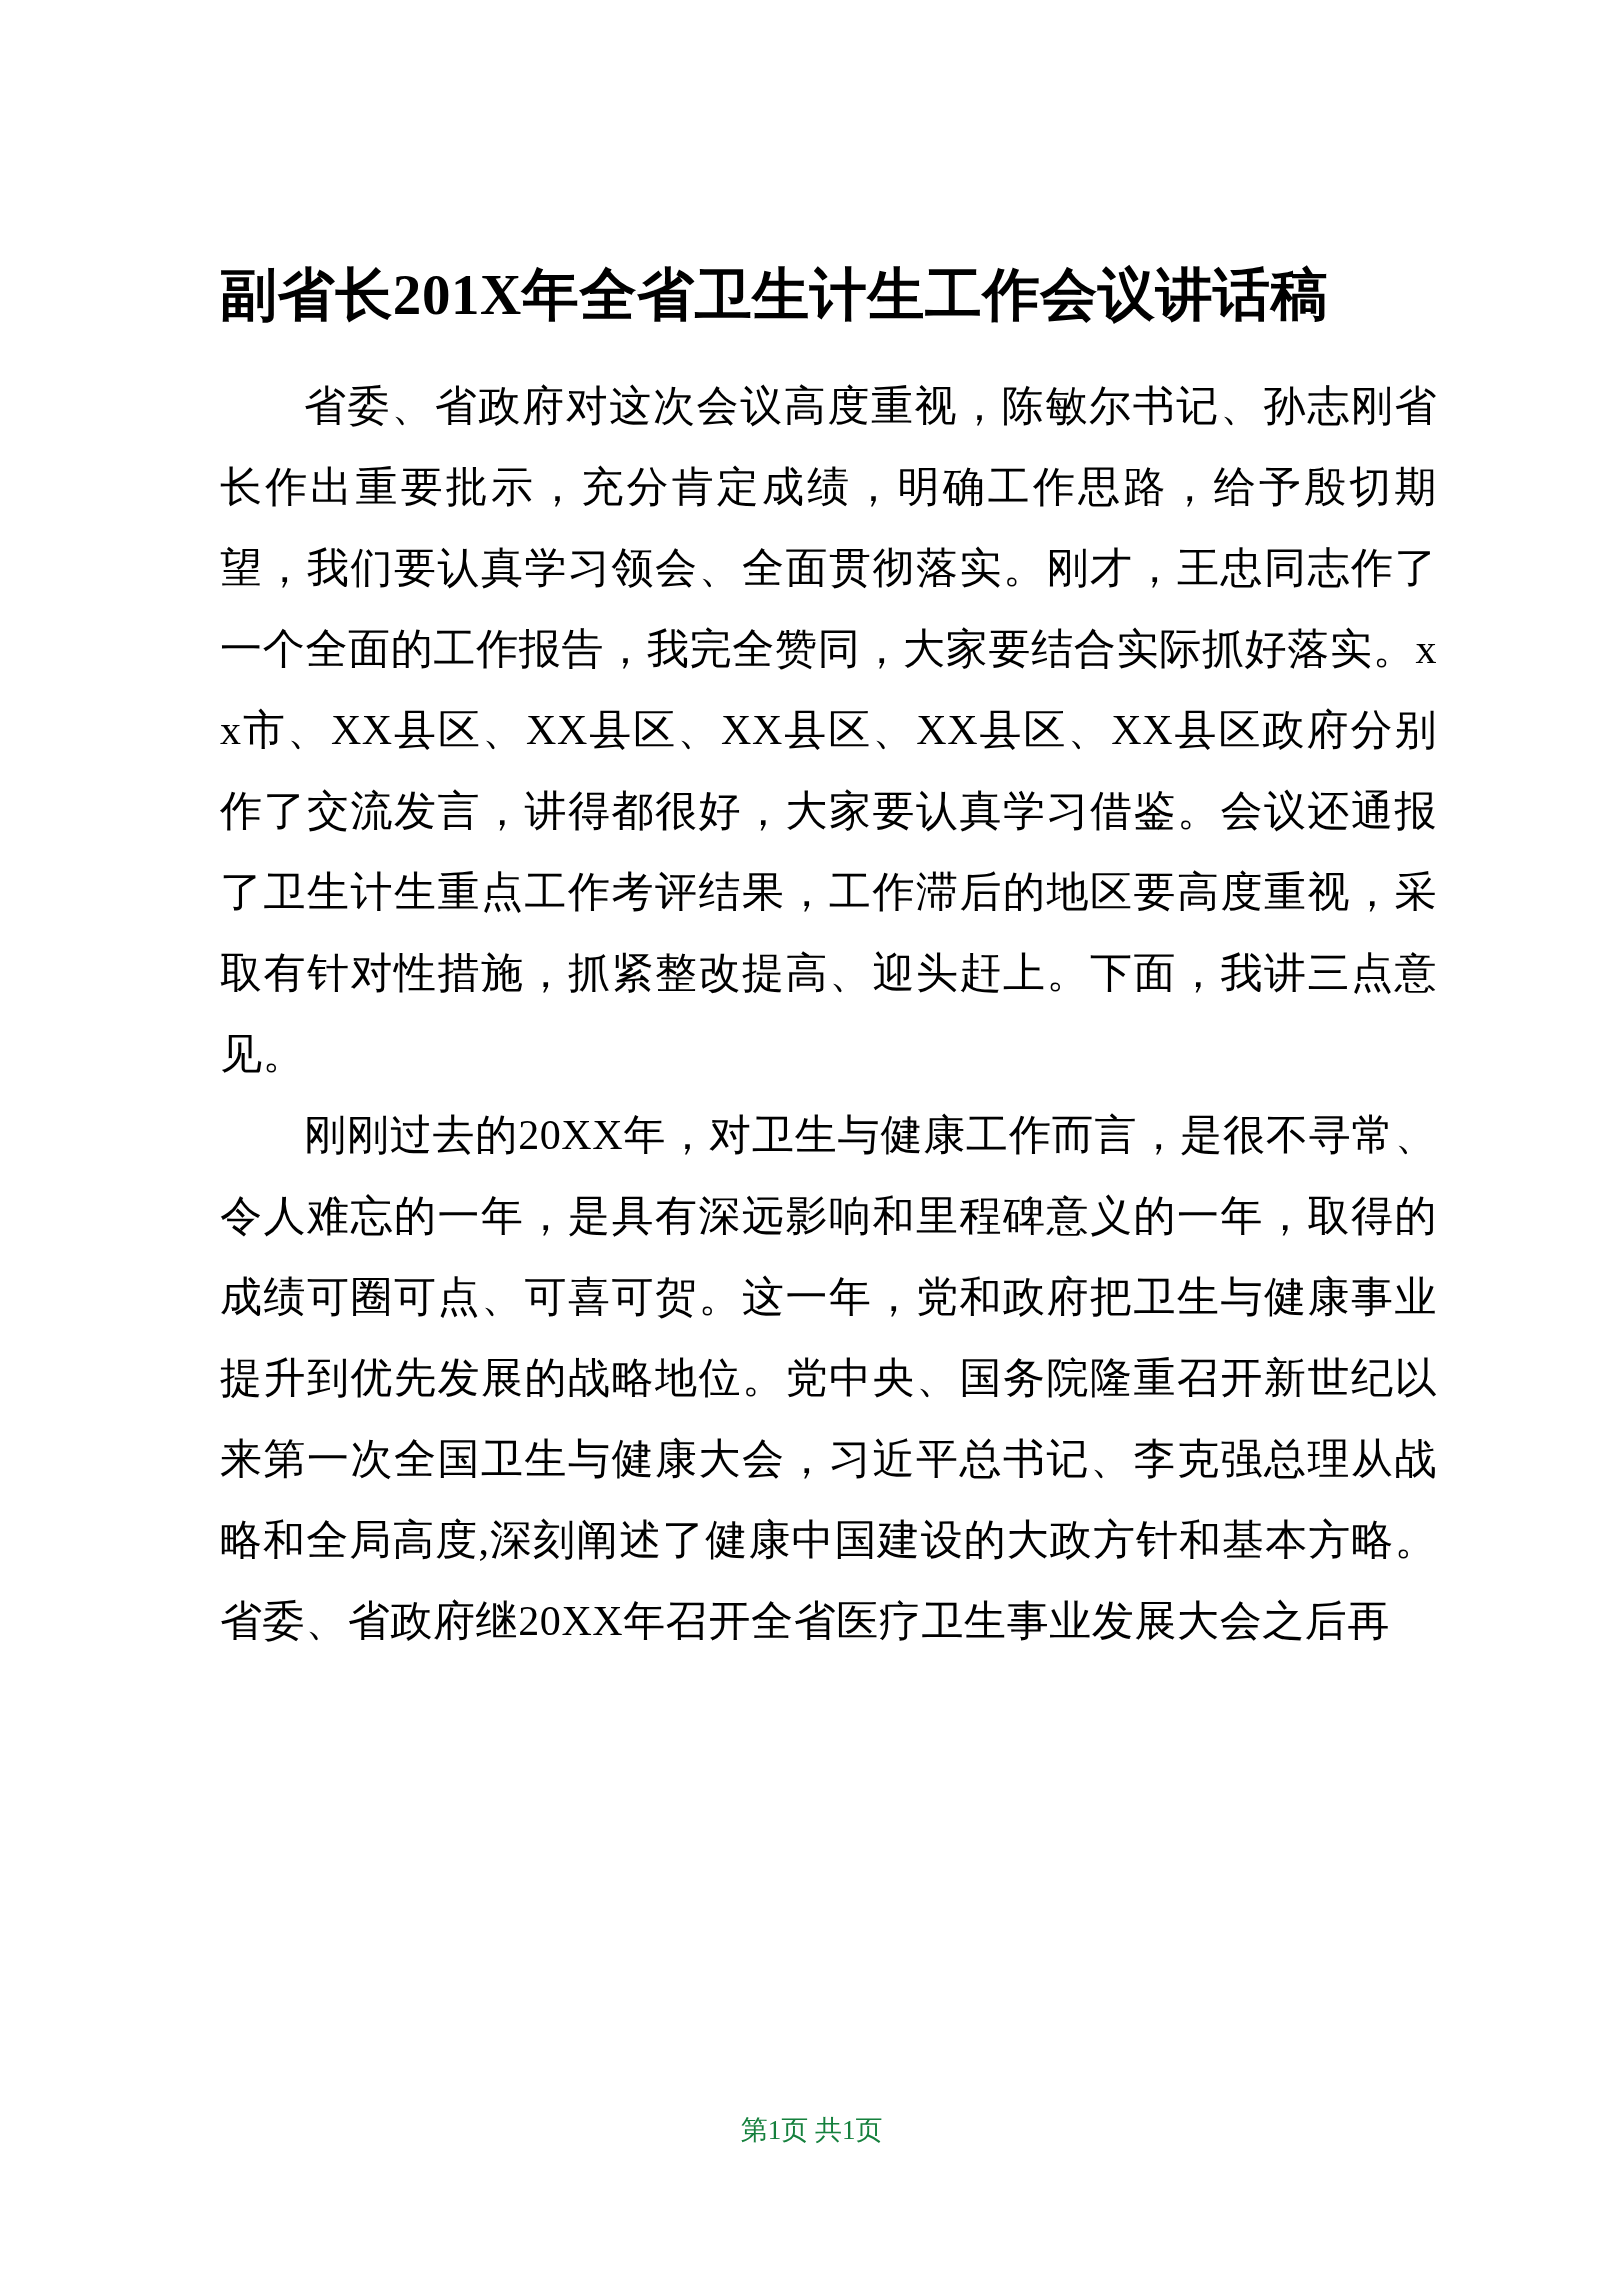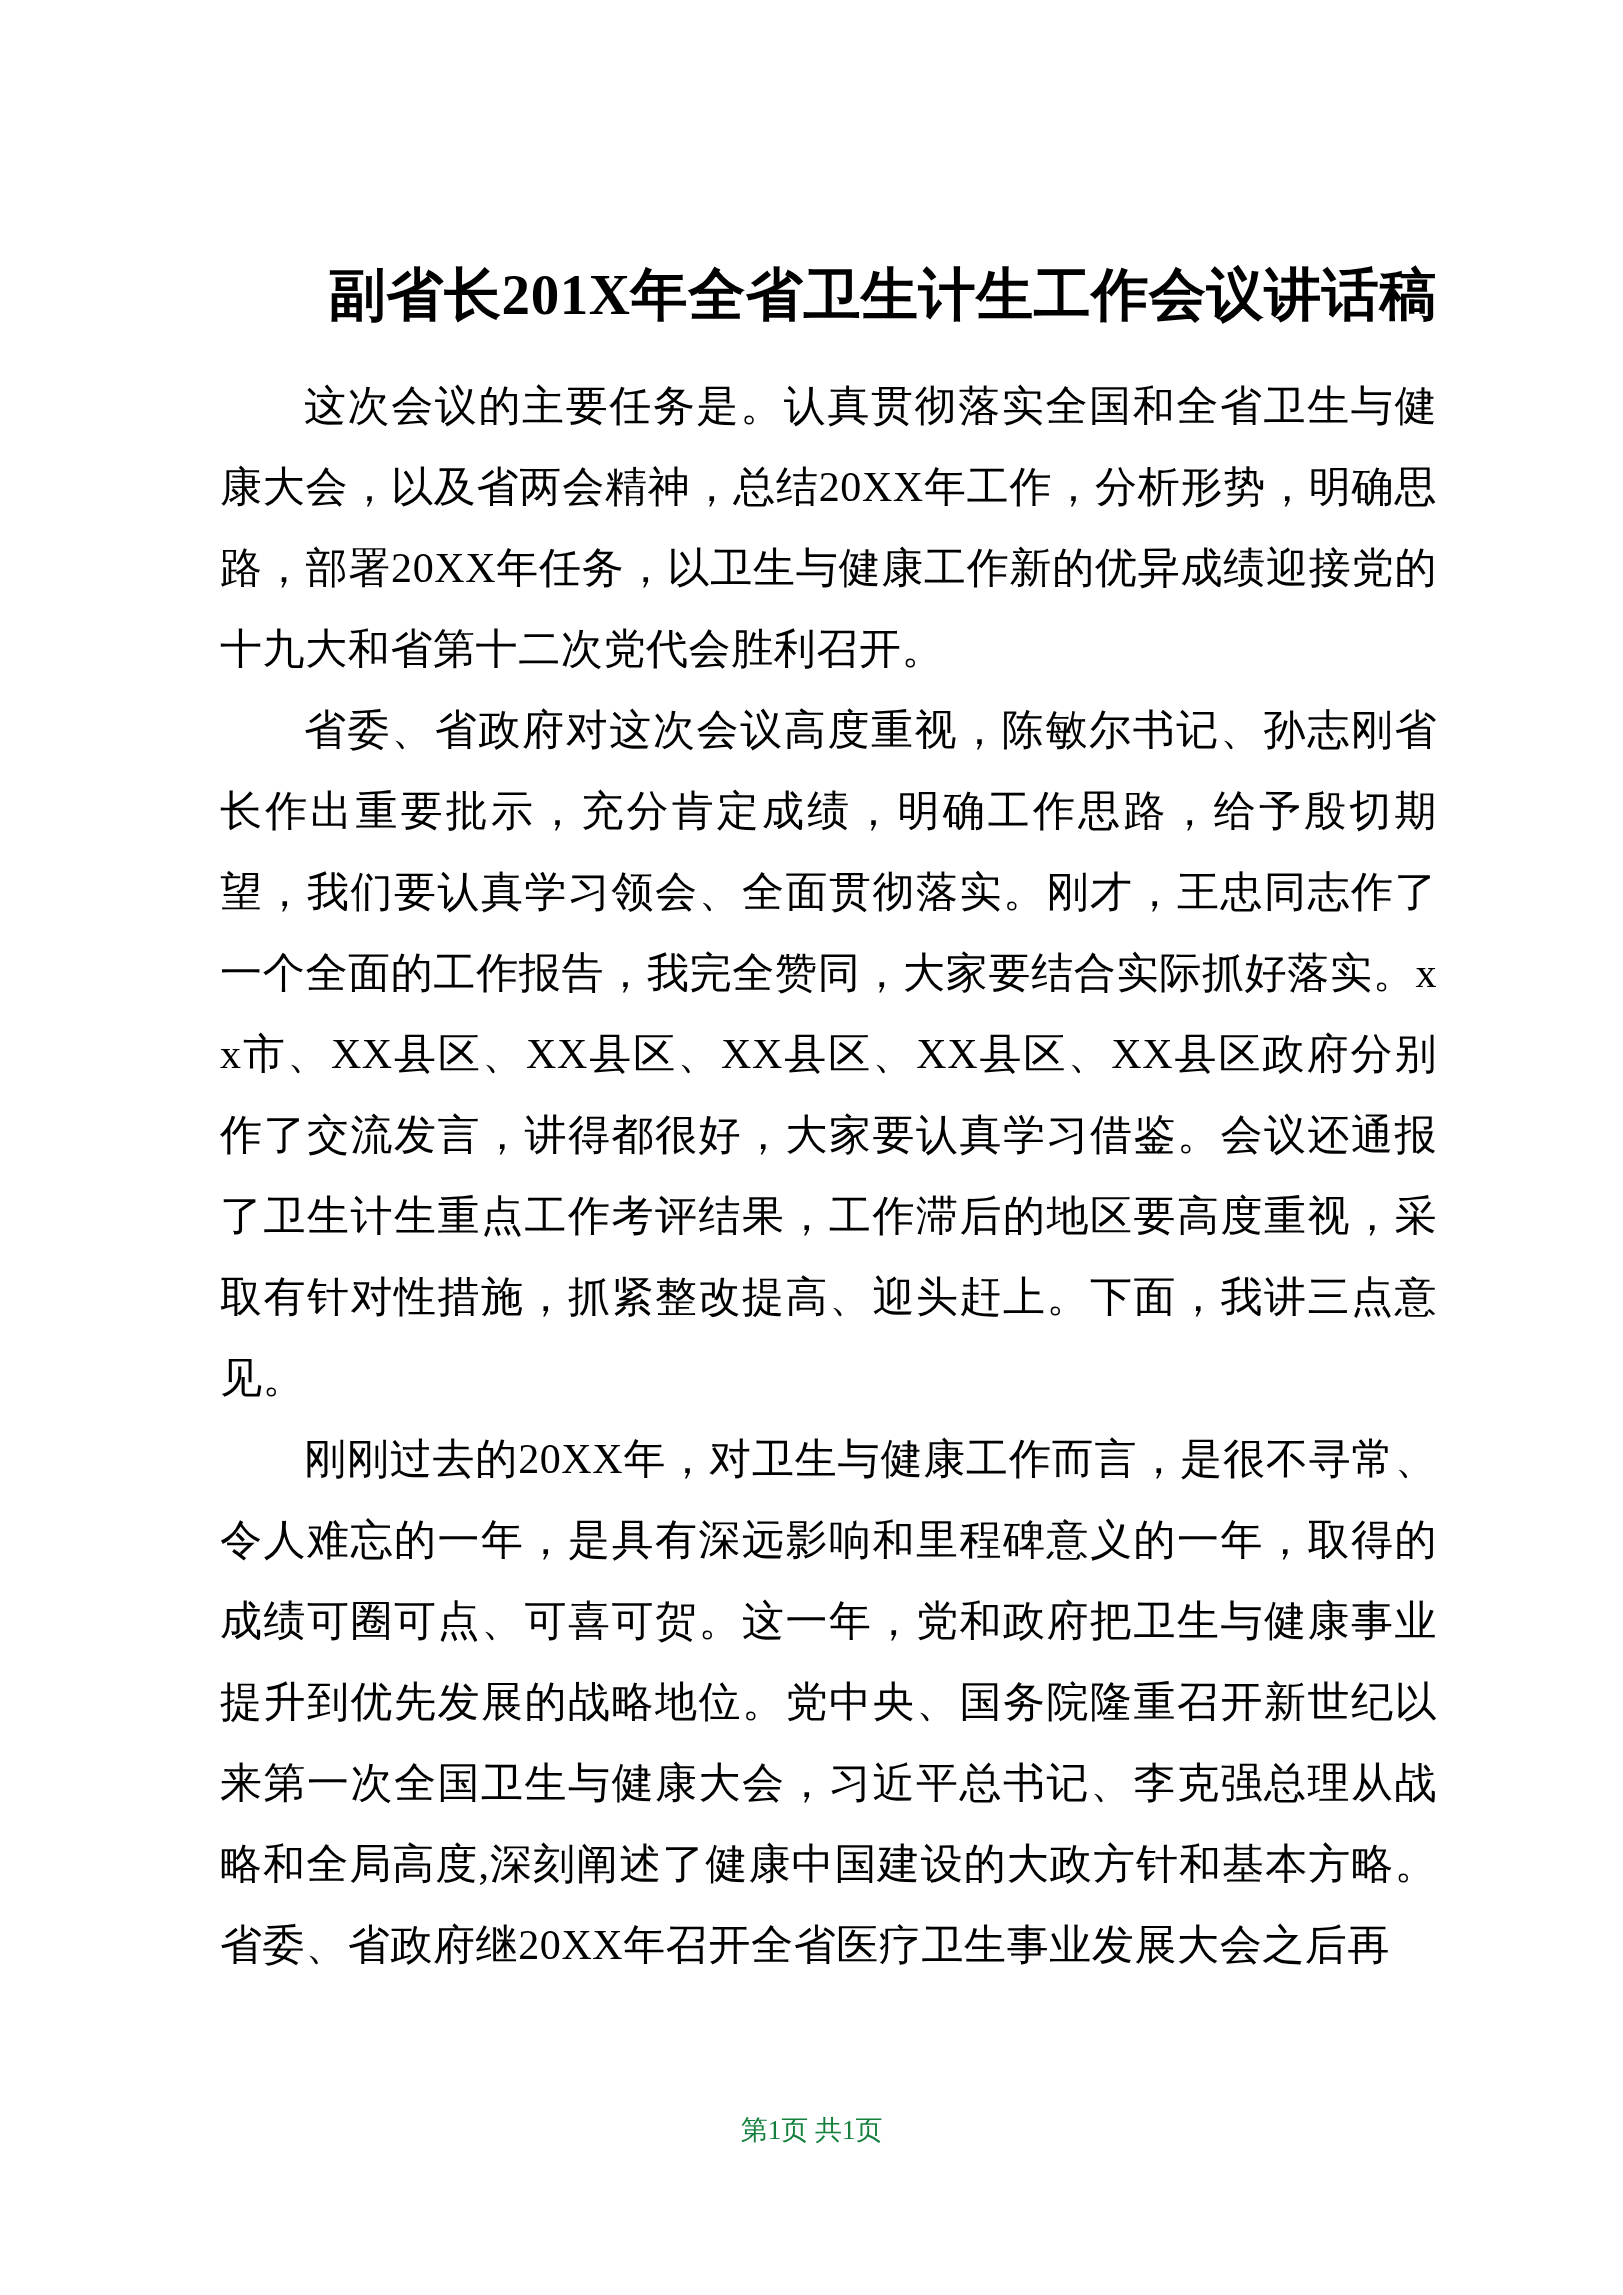--- a/index.html
+++ b/index.html
@@ -20,21 +20,21 @@
     position: absolute;
     left: 220px;
     top: 255px;
     width: 1217px;
   }
   .doc-title {
     margin: 0 0 31px 0;
     font-size: 57px;
     line-height: 1.4;
     font-weight: 700;
-    text-align: right;
+    text-align: left;
     letter-spacing: 0.6px;
   }
   .para {
     margin: 0;
     font-size: 42px;
     line-height: 81px;
     font-weight: 400;
     text-align: justify;
     text-indent: 84px;
     word-break: break-all;
@@ -50,21 +50,20 @@
     line-height: 40px;
     color: #15803d;
   }
 </style>
 </head>
 <body>
 
 <div class="page">
   <div class="doc">
     <h1 class="doc-title">副省长201X年全省卫生计生工作会议讲话稿</h1>
-    <p class="para">这次会议的主要任务是。认真贯彻落实全国和全省卫生与健康大会，以及省两会精神，总结20XX年工作，分析形势，明确思路，部署20XX年任务，以卫生与健康工作新的优异成绩迎接党的十九大和省第十二次党代会胜利召开。</p>
     <p class="para">省委、省政府对这次会议高度重视，陈敏尔书记、孙志刚省长作出重要批示，充分肯定成绩，明确工作思路，给予殷切期望，我们要认真学习领会、全面贯彻落实。刚才，王忠同志作了一个全面的工作报告，我完全赞同，大家要结合实际抓好落实。xx市、XX县区、XX县区、XX县区、XX县区、XX县区政府分别作了交流发言，讲得都很好，大家要认真学习借鉴。会议还通报了卫生计生重点工作考评结果，工作滞后的地区要高度重视，采取有针对性措施，抓紧整改提高、迎头赶上。下面，我讲三点意见。</p>
     <p class="para">刚刚过去的20XX年，对卫生与健康工作而言，是很不寻常、令人难忘的一年，是具有深远影响和里程碑意义的一年，取得的成绩可圈可点、可喜可贺。这一年，党和政府把卫生与健康事业提升到优先发展的战略地位。党中央、国务院隆重召开新世纪以来第一次全国卫生与健康大会，习近平总书记、李克强总理从战略和全局高度,深刻阐述了健康中国建设的大政方针和基本方略。省委、省政府继20XX年召开全省医疗卫生事业发展大会之后再</p>
   </div>
   <div class="page-footer">
     <span>第1页 共1页</span>
   </div>
 </div>
 
 
 </body></html>

